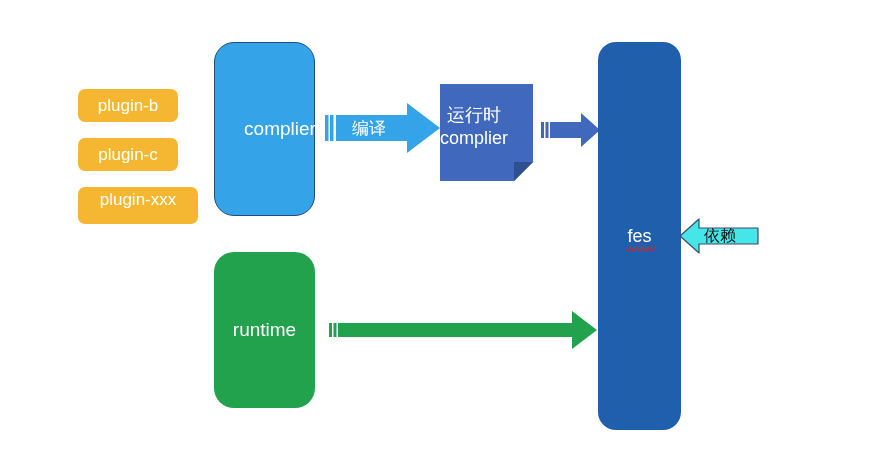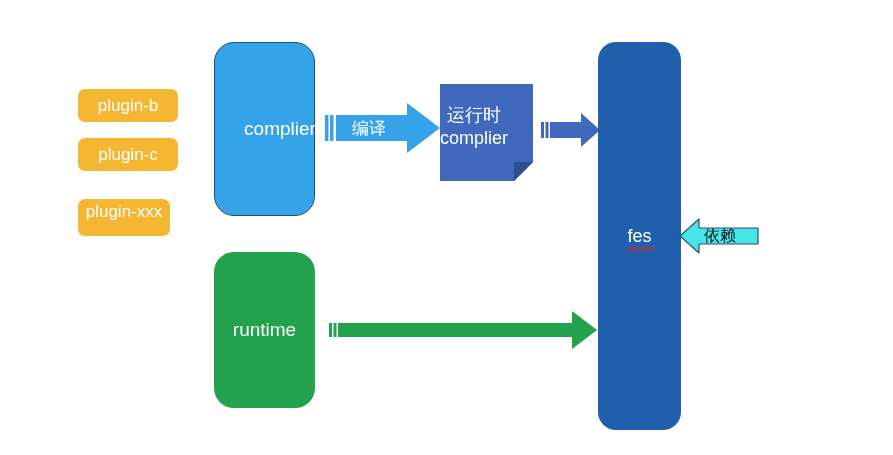--- a/index.html
+++ b/index.html
@@ -141,21 +141,21 @@
 
 
   <div class="chip" id="chip-plugin-c" style="left:78px; top:138px; width:100px; height:33px;">
     <span>plugin-c</span>
   </div>
 
   <div class="chip" id="chip-plugin-b" style="left:78px; top:89px; width:100px; height:33px;">
     <span>plugin-b</span>
   </div>
 
-  <div class="chip overflow" id="chip-plugin-xxx" style="left:78px; top:187px; width:92px; height:37px;margin-top:12px;">
+  <div class="chip overflow" id="chip-plugin-xxx" style="left:78px; top:187px; width:120px; height:37px;">
     <span>plugin-xxx</span>
   </div>
 
   <div class="roundbox" id="complier-box" style="left:214px; top:42px; width:101px; height:174px;padding-left:31px;">
     <span>complier</span>
   </div>
 
   <svg class="arrow-svg" id="arrow-compile" width="116" height="62" viewBox="0 0 116 62" style="left:325px; top:101px;">
     <rect x="0" y="14" width="3.5" height="26" fill="#35A3E8"></rect>
     <rect x="5" y="14" width="3.5" height="26" fill="#35A3E8"></rect>

